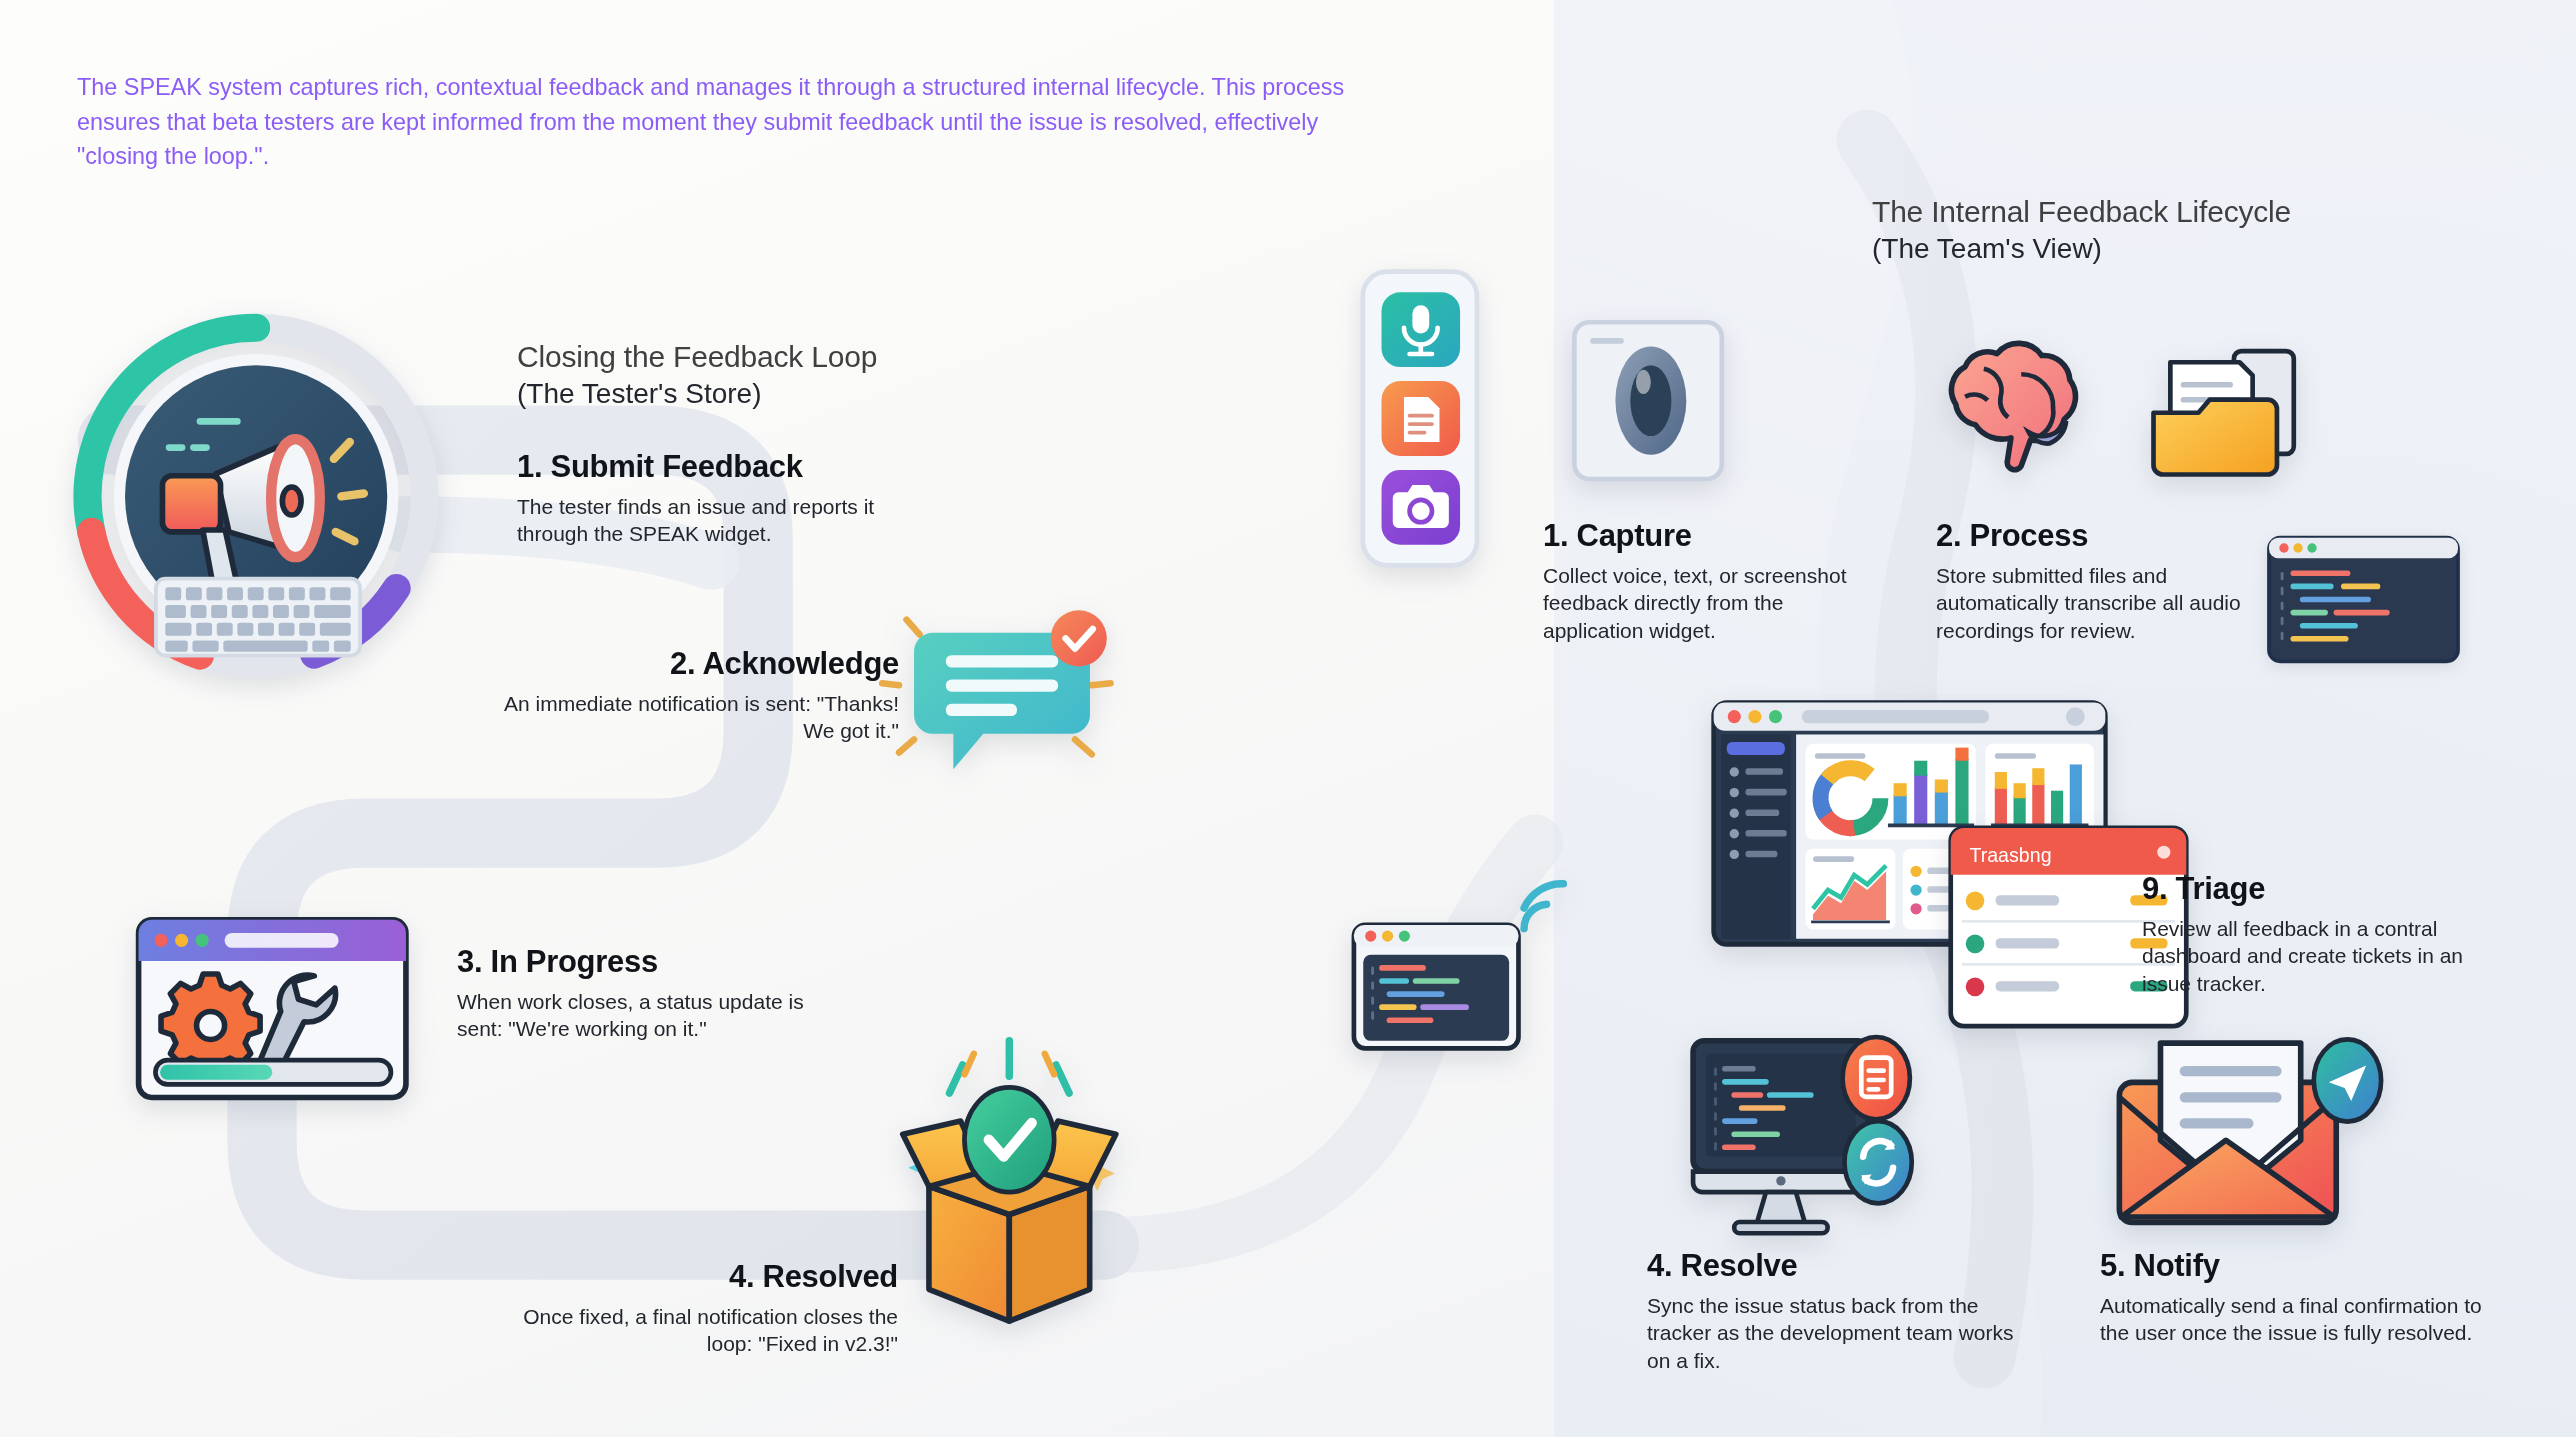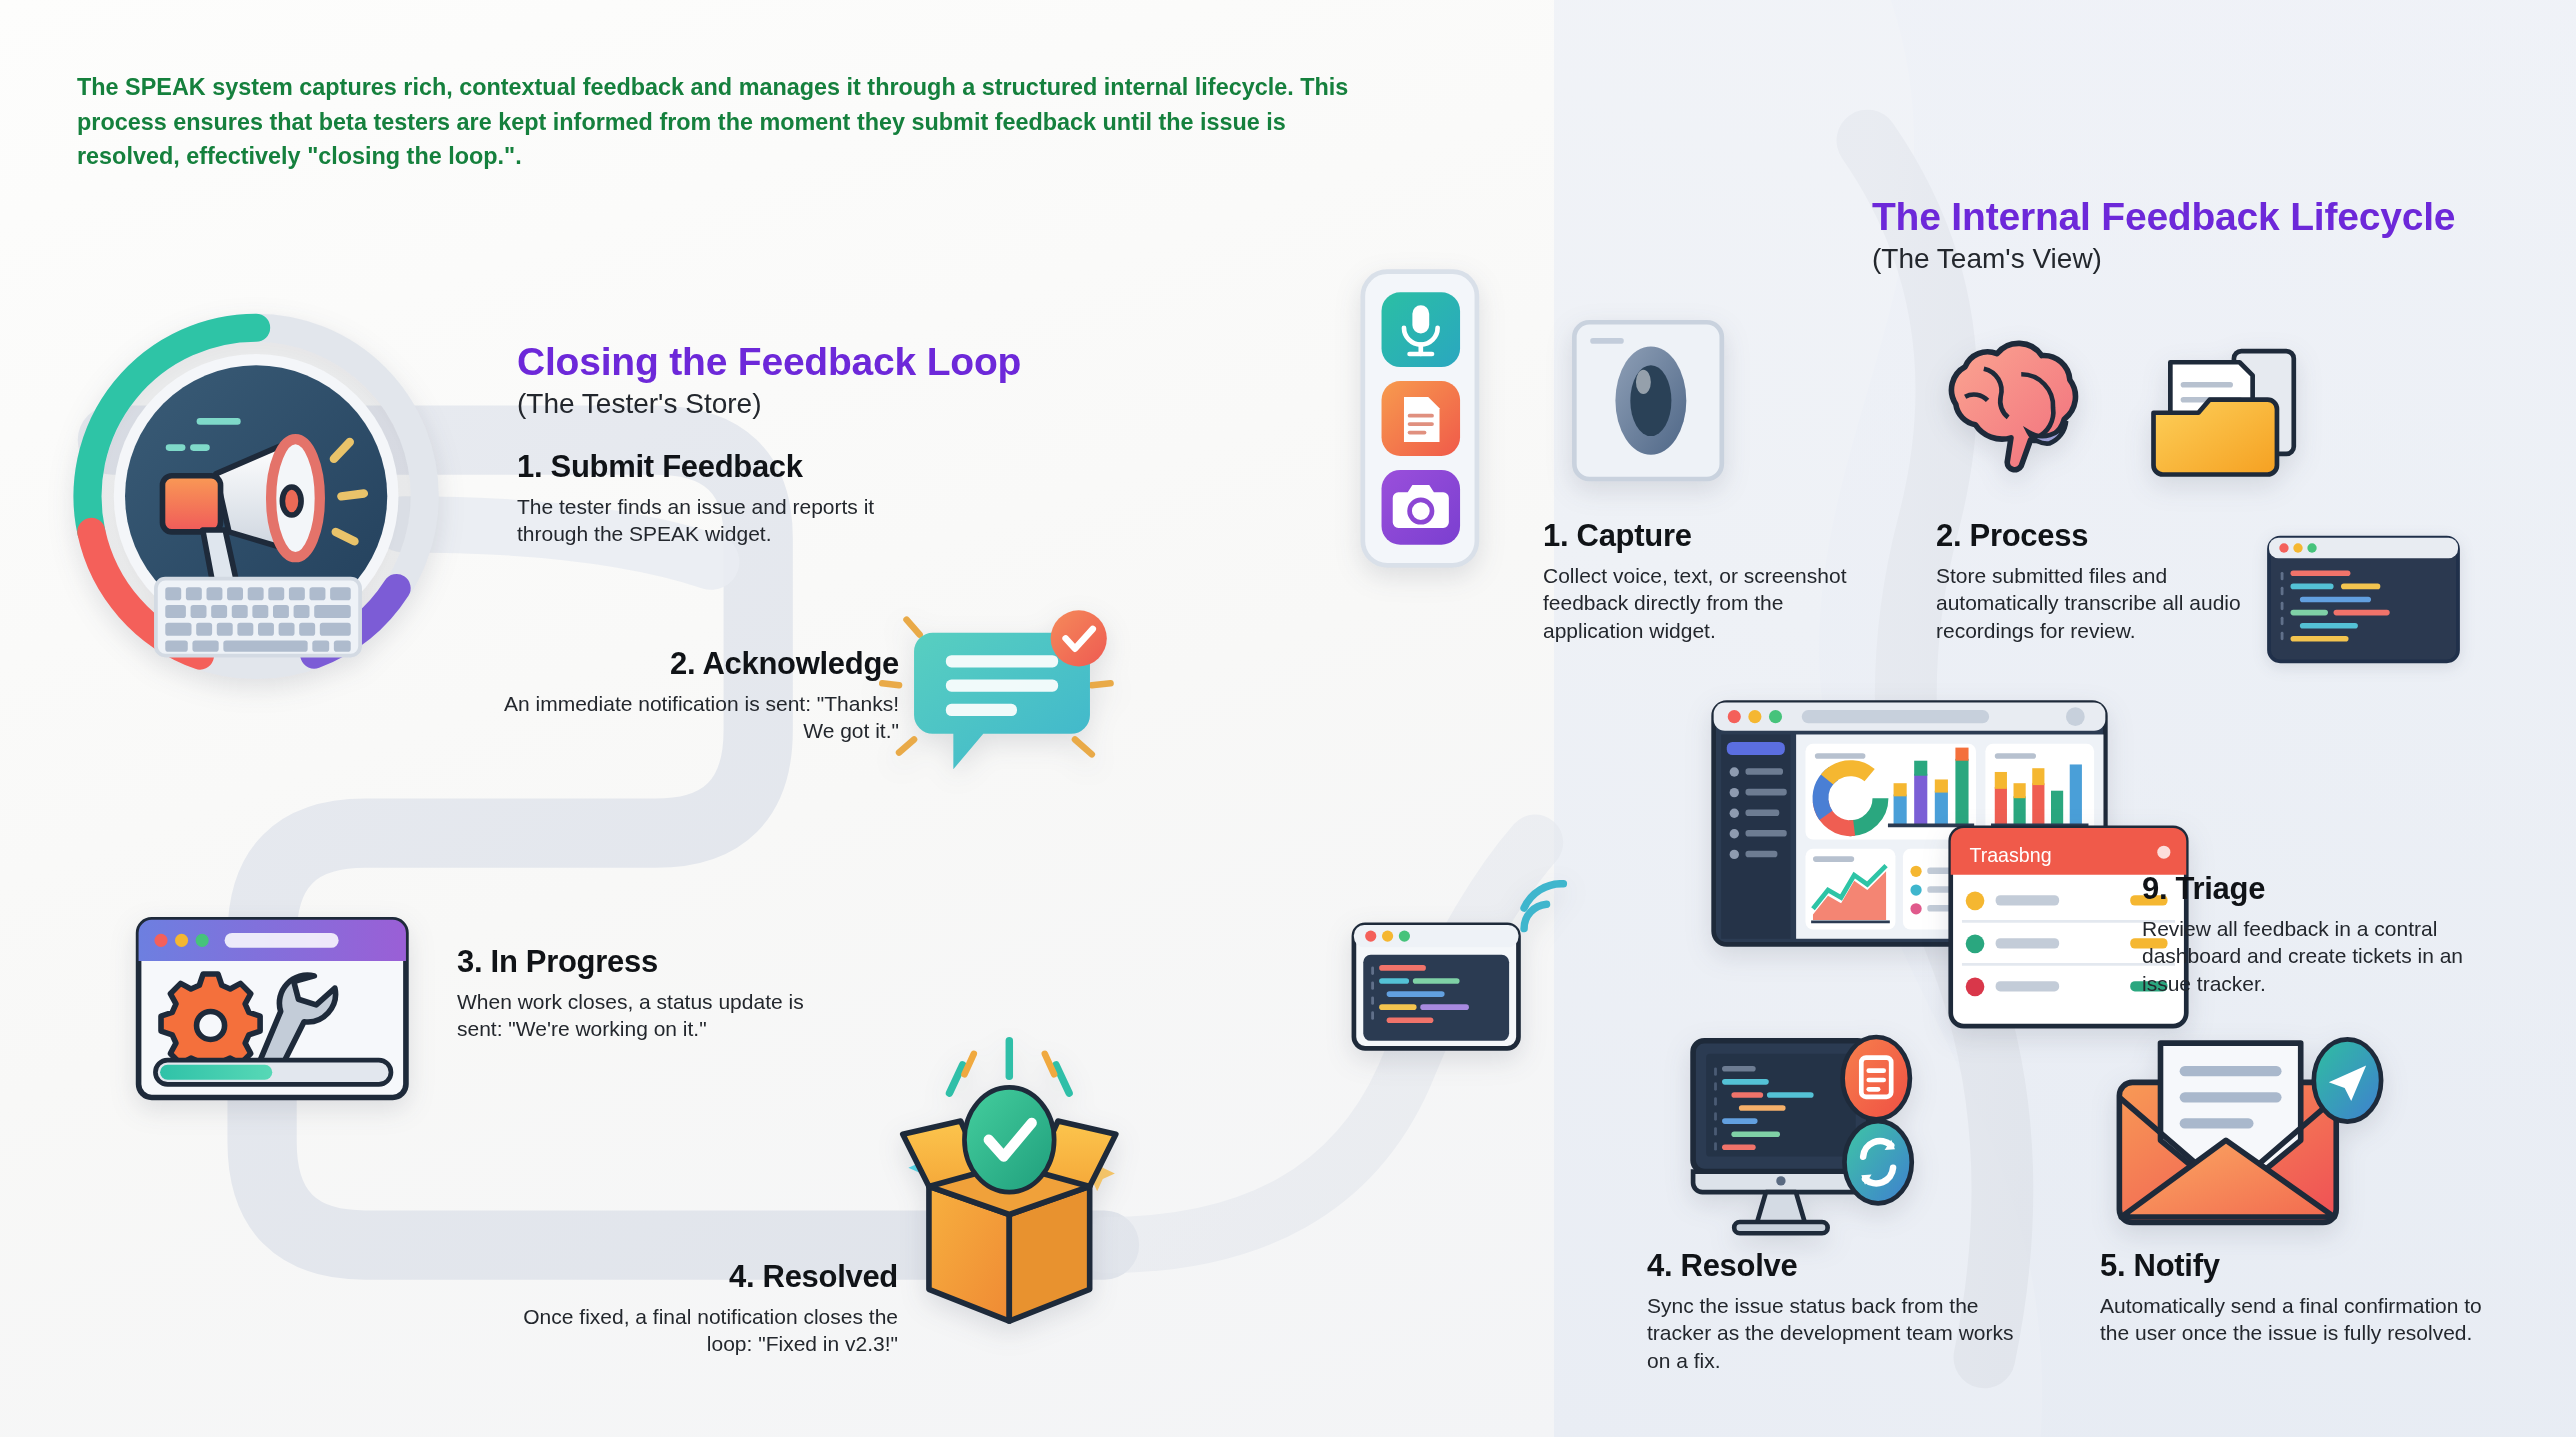--- a/index.html
+++ b/index.html
@@ -16,26 +16,26 @@
               background:linear-gradient(160deg,#fdfdfc 0%,#f8f8f7 55%,#f3f4f6 100%); }
   .bg-right { position:absolute; left:1554px; top:0; width:1022px; height:1438px;
               background:linear-gradient(200deg,#f2f4f8 0%,#eef1f6 50%,#e9edf4 100%); }
   .bg-ribbon { position:absolute; inset:0; }
 
   
   .header { position:absolute; left:77px; top:51px; width:2265px; }
   .title { font-size:60px; line-height:1.06; letter-spacing:-0.9px; color:#111418; }
   .title b { font-weight:bold; }
   .title span.light { font-weight:400; color:#1b1f24; }
-  .subtitle { margin-top:19px; font-size:23.4px; line-height:1.48; color:#15803d;
-              max-width:1273px; font-weight:700; }
+  .subtitle { margin-top:19px; font-size:23.4px; line-height:1.48; color:#8b5cf6;
+              max-width:1273px; font-weight:400; }
 
   
   .col-head { position:absolute; }
-  .col-head .h1 { font-size:39px; font-weight:bold; color:#6d28d9; letter-spacing:-0.2px; }
+  .col-head .h1 { font-size:30px; font-weight:normal; color:#404040; letter-spacing:-0.2px; }
   .col-head .h2 { font-size:28px; font-weight:400; color:#23272d; margin-top:3.7px; }
 
   
   .step { position:absolute; }
   .step .s-title { font-size:31px; font-weight:bold; color:#101317; letter-spacing:-0.3px; white-space:nowrap;}
   .step .s-body  { font-size:21px; line-height:1.30; color:#23272d; margin-top:8px; font-weight:400;}
   .step.right-align { text-align:right; }
 
   
   .art { position:absolute; }

